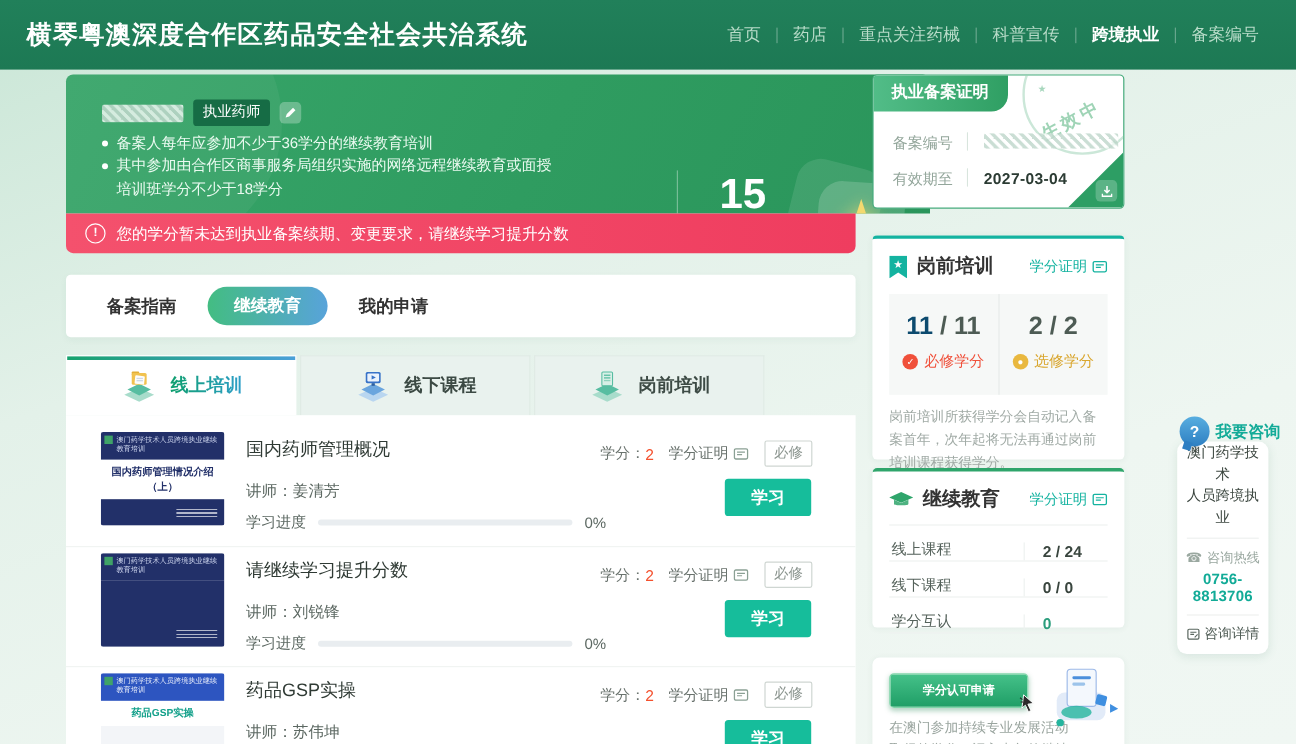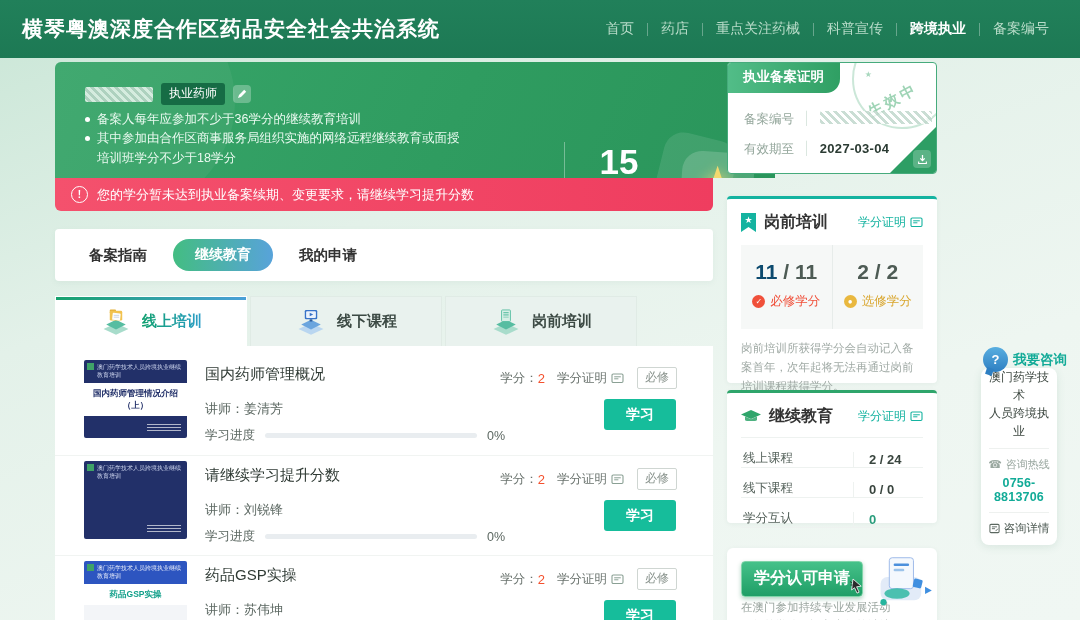--- a/index.html
+++ b/index.html
@@ -116,21 +116,21 @@
   
   .contCard{top:390px;height:133px;border-top:3px solid #2fa56b;}
   .tbl{margin:10px 14px 0;border-top:1px solid #eef2f0;}
   .trow{display:flex;align-items:flex-end;height:29px;border-bottom:1px solid #eef2f0;font-size:12.5px;}
   .trow .lb{flex:1;color:#55625b;padding-left:2px;}
   .trow .vl{width:70px;box-sizing:border-box;border-left:1px solid #eef2f0;padding-left:15px;color:#39453e;font-weight:bold;font-size:13px;}
   .trow.r3 .vl{color:#2a9d7c;}
   
   .recCard{top:548px;height:86px;border-radius:6px;}
   .recBtn{position:absolute;left:14px;top:13px;background:linear-gradient(180deg,#45c189,#1f9e66);border:1px solid #7fd4a8;
-    border-radius:4px;color:#fff;font-size:16px;font-weight:bold;padding:6px 12px 7px;cursor:pointer;font-family:inherit;
+    border-radius:4px;color:#fff;font-size:10px;font-weight:bold;padding:6px 27px 7px;cursor:pointer;font-family:inherit;
     box-shadow:0 2px 4px rgba(31,130,80,.35);white-space:nowrap;}
   .cursorIc{position:absolute;left:122px;top:30px;}
   .recDesc{position:absolute;left:14px;top:50px;width:152px;color:#9aa59f;font-size:11.5px;line-height:1.6;}
   .recIllus{position:absolute;right:4px;top:2px;}
   
   .consultIc{position:absolute;left:983px;top:347px;width:25px;height:25px;border-radius:50%;z-index:5;
     background:linear-gradient(180deg,#58aee0,#2e7fc2);color:#fff;font-weight:bold;font-size:13px;
     display:flex;align-items:center;justify-content:center;cursor:pointer;}
   .consultIc::after{content:"";position:absolute;left:3px;bottom:-3px;width:7px;height:7px;background:#2e7fc2;transform:rotate(18deg);}
   .consultTitle{position:absolute;left:1013px;top:351px;color:#13ab98;font-size:13.5px;font-weight:bold;cursor:pointer;white-space:nowrap;}

